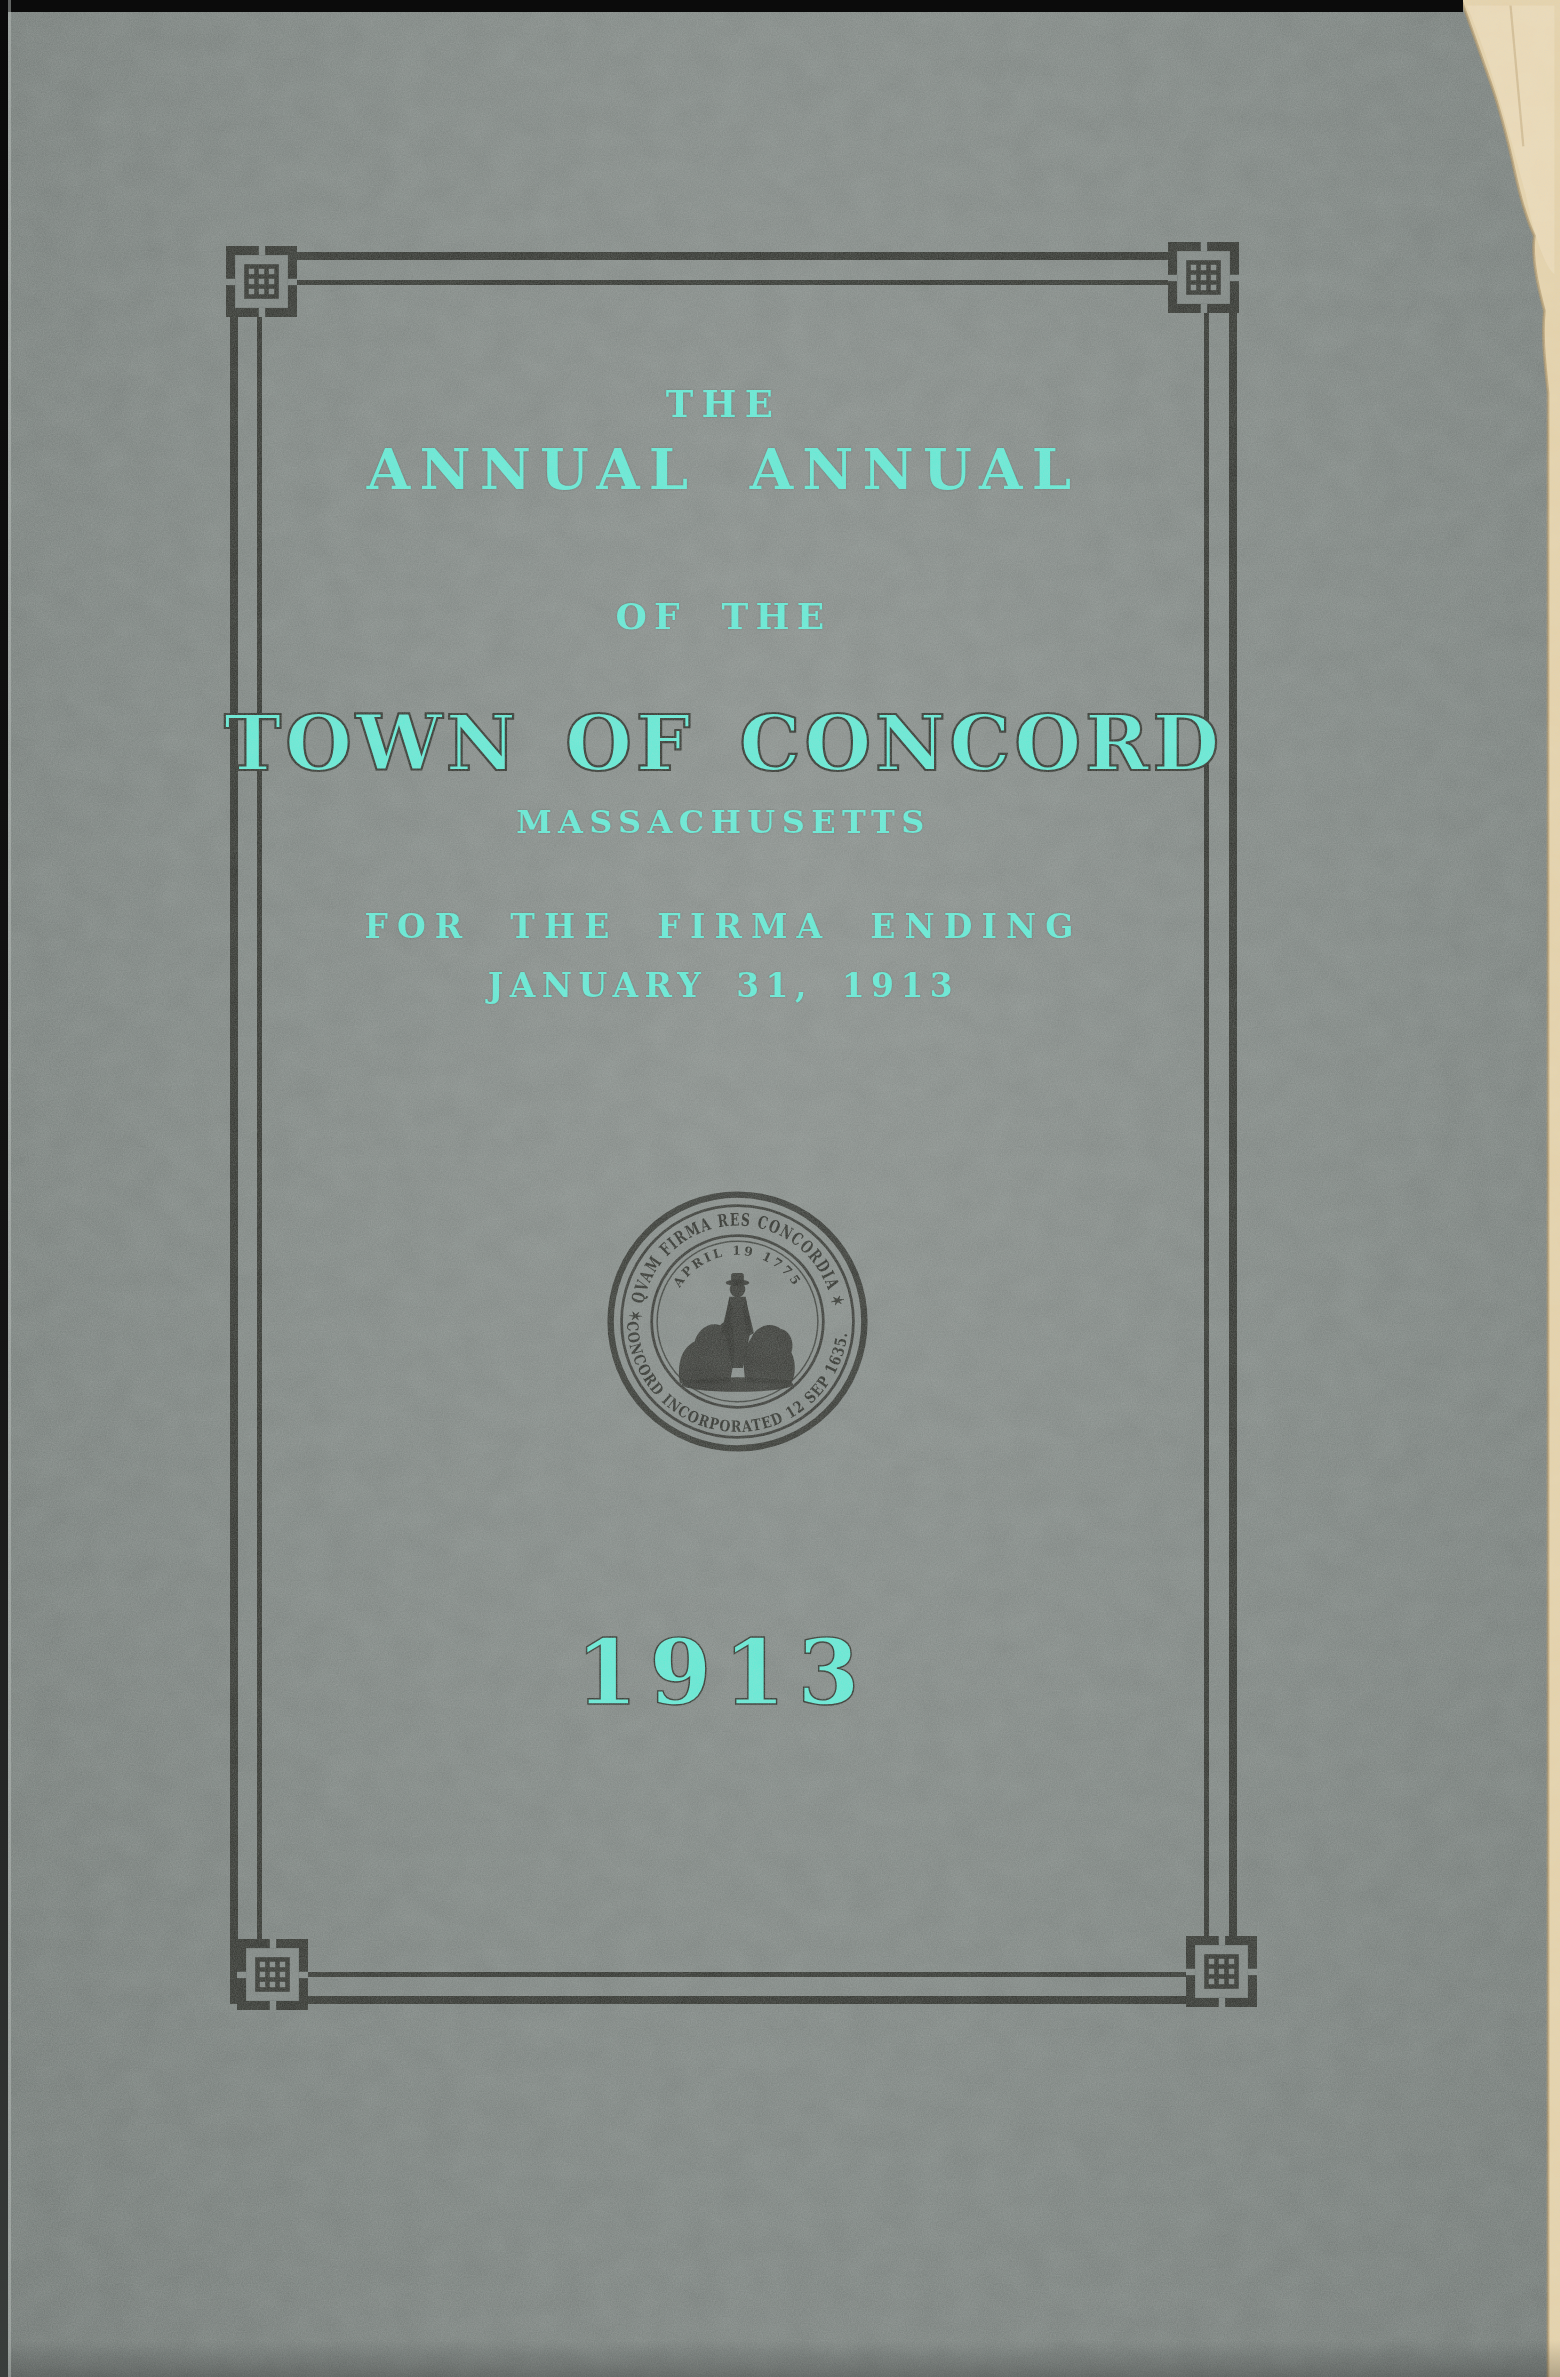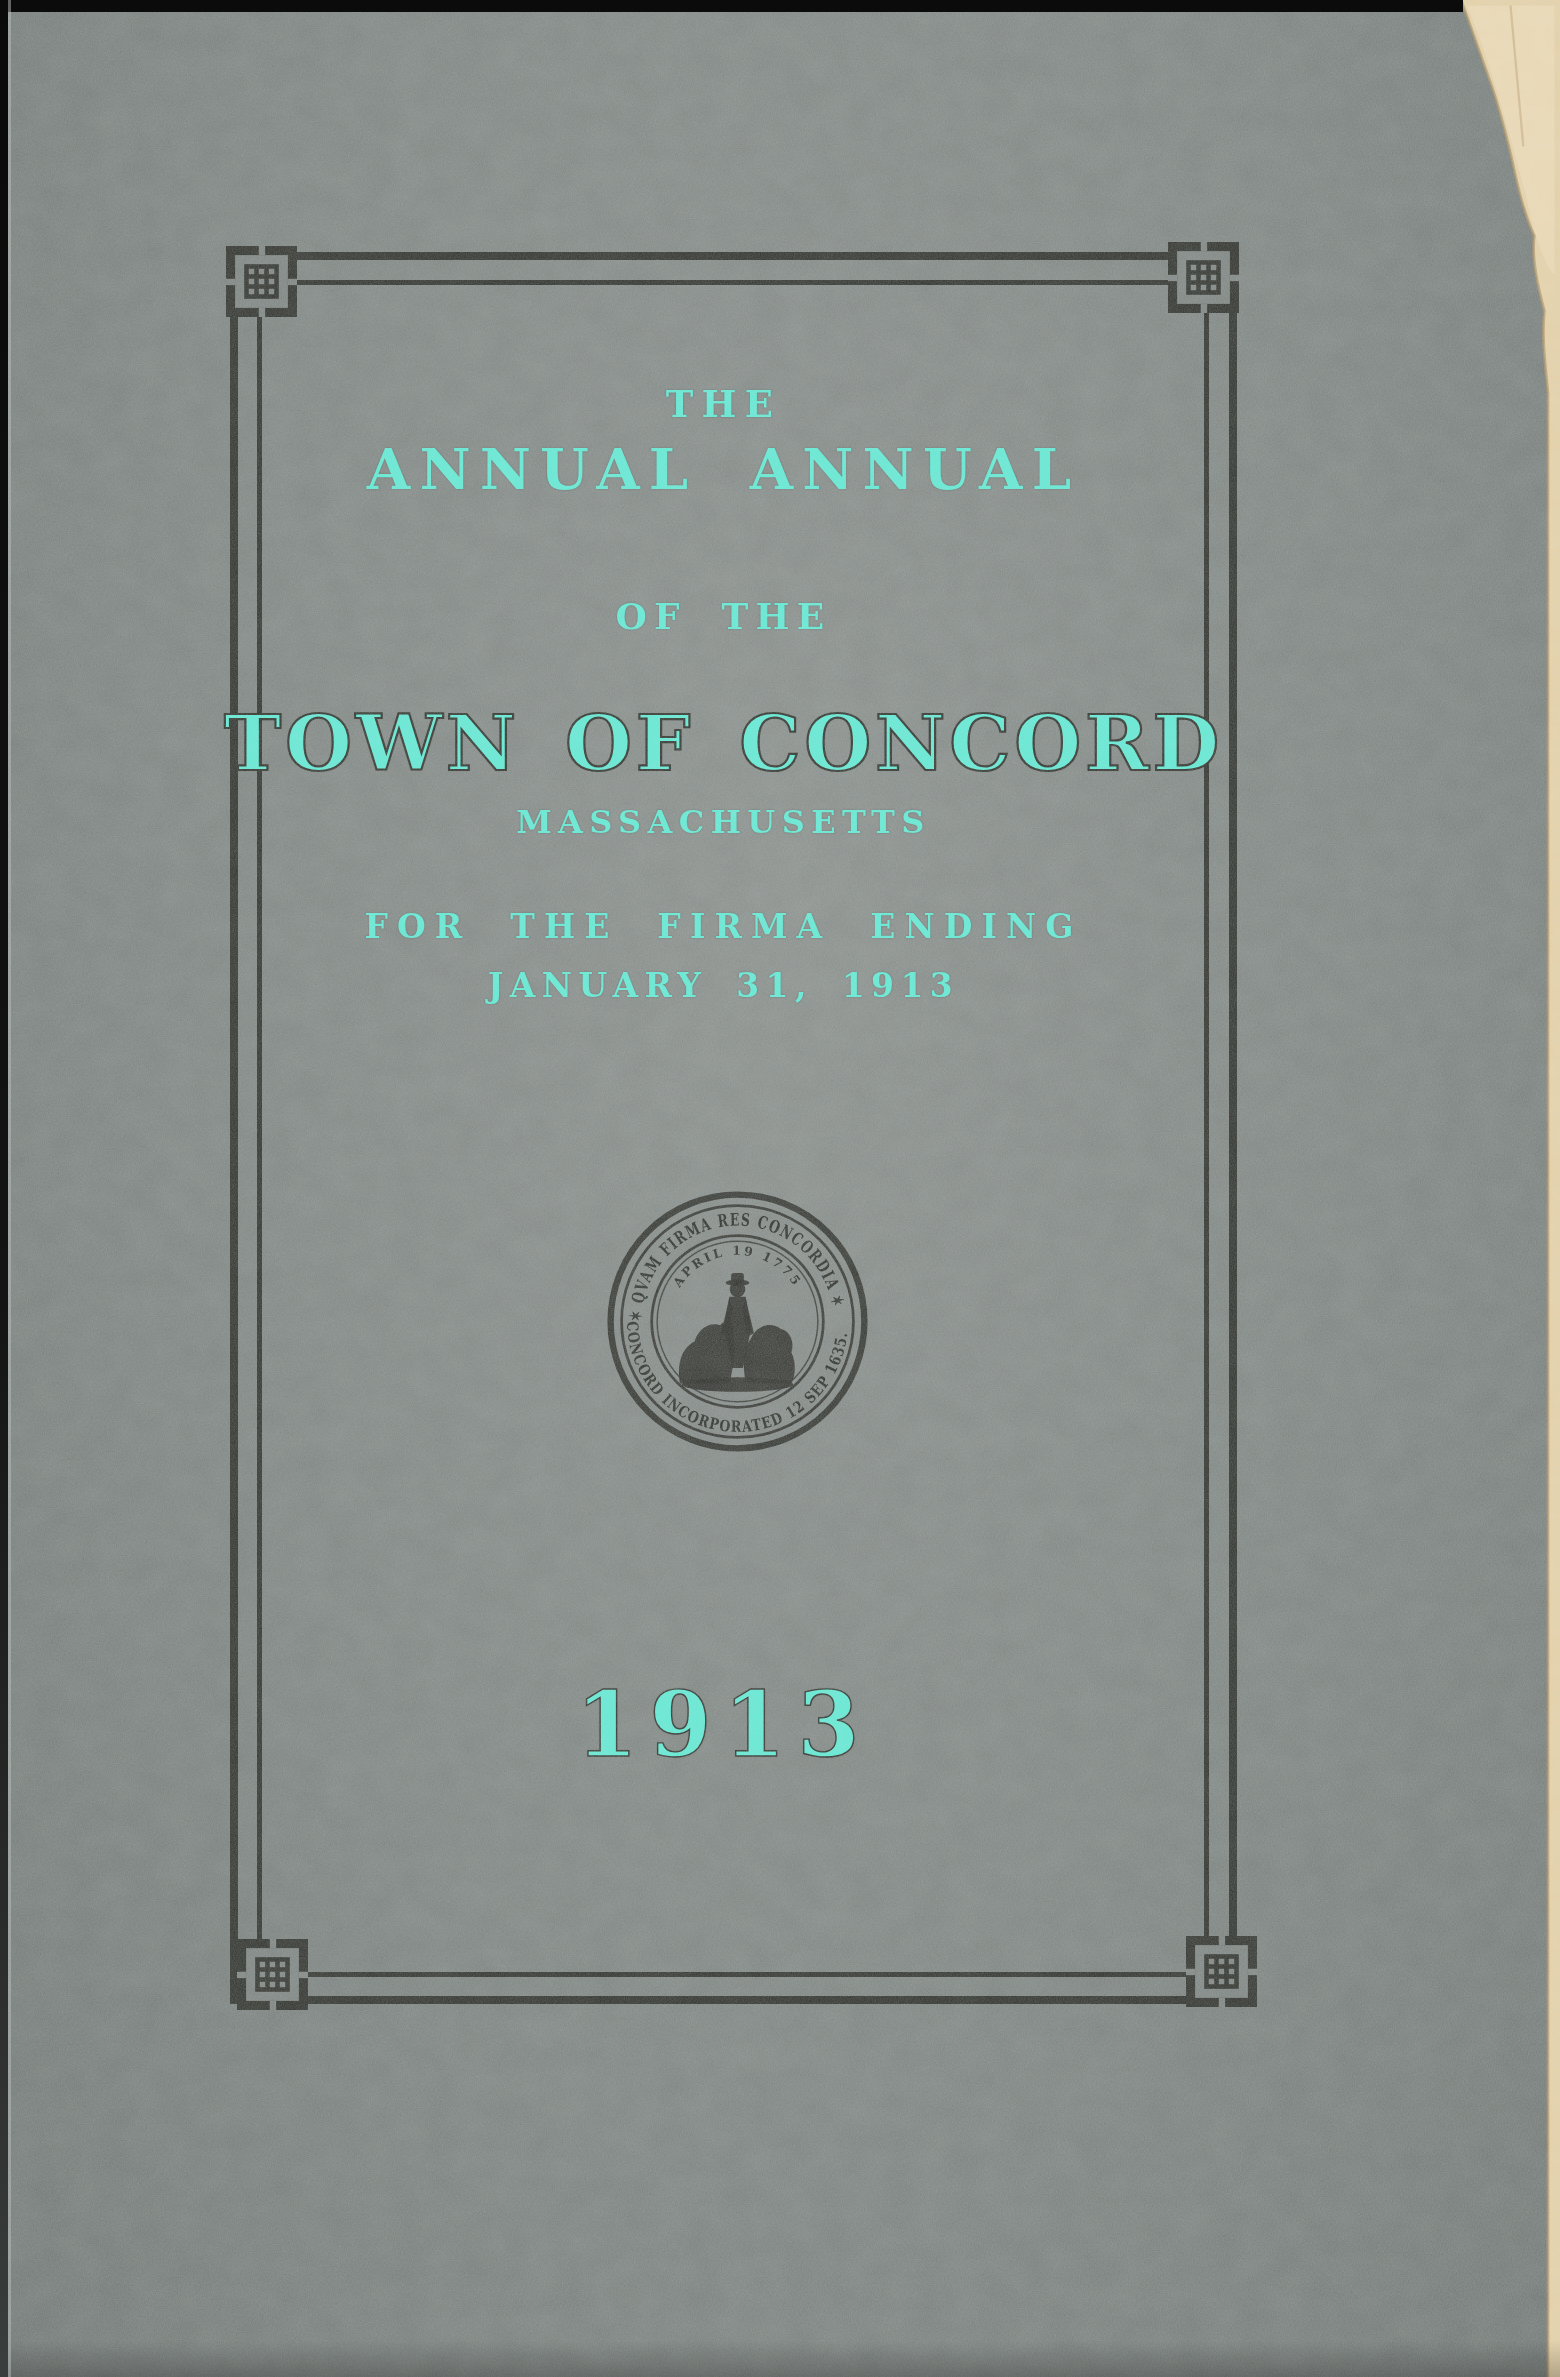--- a/index.html
+++ b/index.html
@@ -40,21 +40,21 @@
   .titles div { position:absolute; width:100%; left:0; text-shadow:0 0 1.8px rgba(44,46,40,.45); }
   .t-the      { top:382px;  font-size:37px; font-weight:bold; letter-spacing:8.2px; }
   .t-annual   { top:436px;  font-size:56px; font-weight:bold; letter-spacing:9.1px; word-spacing:24px; }
   .t-officers { top:532px;  font-size:35px; font-weight:bold; letter-spacing:8.2px;  word-spacing:18.3px; }
   .t-ofthe    { top:595px;  font-size:36px; font-weight:bold; letter-spacing:7.3px;  word-spacing:14.6px; }
   .t-town     { top:682px;  font-size:77px; font-weight:bold; letter-spacing:3.7px; word-spacing:14.6px;margin-top:16px;
                 -webkit-text-stroke:2.2px #2f312b; }
   .t-mass     { top:803px;  font-size:32px; font-weight:bold; letter-spacing:6.4px; }
   .t-for      { top:907px;  font-size:33px; font-weight:bold; letter-spacing:9.1px; word-spacing:18.3px; }
   .t-jan      { top:966px; font-size:33px; font-weight:bold; letter-spacing:6.4px;  word-spacing:11px; }
-  .t-year     { top:1672px; font-size:89px; font-weight:bold; letter-spacing:12px;
+  .t-year     { top:1620px; font-size:89px; font-weight:bold; letter-spacing:12px;
                 -webkit-text-stroke:1.4px #2f312b; }
   
   .seal { position:absolute; left:596px; top:1180px; width:283px; height:283px; }
   .seal text { font-family:"DejaVu Serif","Liberation Serif",serif; fill:#2c2e29; font-weight:bold; }
   
   .tear, .texture { position:absolute; left:0; top:0; width:1561px; height:2377px; pointer-events:none; }
   .texture.grain  { opacity:.55; }
   .texture.blotch { opacity:.55; mix-blend-mode:soft-light; }
 </style>
 </head>

